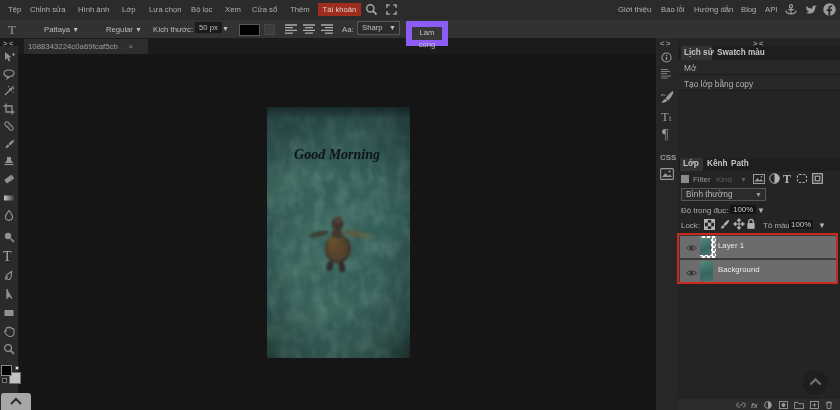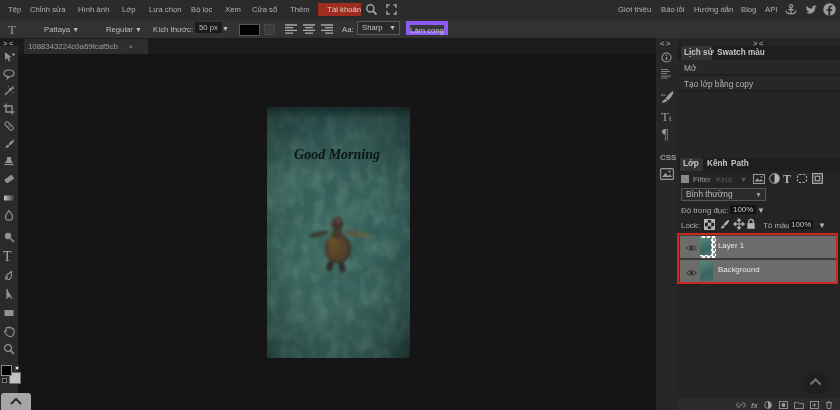--- a/index.html
+++ b/index.html
@@ -2,21 +2,21 @@
 <html><head>
 <meta charset="utf-8">
 <style>
 * { margin:0; padding:0; box-sizing:border-box; }
 html,body { width:840px; height:410px; overflow:hidden; background:#141414; font-family:"Liberation Sans", sans-serif; }
 .abs { position:absolute; }
 #app { position:relative; width:840px; height:410px;border-radius:26px; }
 
 #menubar { position:absolute; left:0; top:0; width:840px; height:20px; background:#2b2b2b; }
 .mi { position:absolute; top:5px; white-space:nowrap; font-size:7.7px; color:#b0b0b0; }
-#acct { position:absolute; left:318px; top:3px; width:43px; height:13px; background:#9e2d20; color:#ddd0cd; text-align:right; line-height:13px; font-size:7.7px; }
+#acct { position:absolute; left:318px; top:3px; width:43px; height:13px; background:#9e2d20; color:#ddd0cd; text-align:center; line-height:13px; font-size:7.7px; }
 
 #optbar { position:absolute; left:0; top:20px; width:840px; height:18px; background:#323232; }
 .oi { position:absolute; white-space:nowrap; font-size:7.7px; color:#bdbdbd; top:25px; }
 
 #tabbar { position:absolute; left:0px; top:38px; width:656px; height:16px; background:#1b1b1b; }
 #tab1 { position:absolute; left:24px; top:39px; width:124px; height:15px; background:#2d2d2d; color:#9d9d9d; font-size:7.8px; line-height:15px; padding-left:4px; }
 
 #ltools { position:absolute; left:0; top:46px; width:18px; height:364px; background:#2a2a2a; }
 
 #canvas { position:absolute; left:18px; top:54px; width:638px; height:356px; background:#151515; }
@@ -93,21 +93,21 @@
       <path d="M0 1h12M0 3.7h8M0 6.4h12M0 9.1h8" stroke="#ababab" stroke-width="1.3"></path>
     </svg>
   <svg class="abs" style="left:303px;top:24px" width="13" height="10" viewBox="0 0 13 10">
       <path d="M0 1h12M2 3.7h8M0 6.4h12M2 9.1h8" stroke="#ababab" stroke-width="1.3"></path>
     </svg>
   <svg class="abs" style="left:321px;top:24px" width="13" height="10" viewBox="0 0 13 10">
       <path d="M0 1h12M4 3.7h8M0 6.4h12M4 9.1h8" stroke="#ababab" stroke-width="1.3"></path>
     </svg>
   <span class="oi" style="left:342px">Aa:</span>
   <div class="abs" style="left:357px;top:21px;width:43px;height:14px;background:#2b2b2b;border:1px solid #565656;color:#c0c0c0;font-size:7.7px;line-height:12px;padding-left:4px;">Sharp<span style="float:right;margin-right:3px;font-size:7px;">▼</span></div>
-  <div class="abs" style="left:406px;top:21px;width:42px;height:14px;background:#373737;border:4px solid #8b5cf6;color:#c0c0c0;font-size:7.7px;line-height:12px;text-align:center;">Làm cong</div>
+  <div class="abs" style="left:406px;top:21px;width:42px;height:25px;background:#373737;border:6px solid #8b5cf6;color:#c0c0c0;font-size:7.7px;line-height:12px;text-align:center;">Làm cong</div>
 
   <div id="tab1">1088343224c0a69fcaf5cb<span style="color:#4e4e4e">...</span>&nbsp;&nbsp;<span style="color:#8a8a8a">×</span></div>
   <div class="abs" style="left:3px;top:39px;color:#9a9a9a;font-size:7.5px;font-weight:bold;">&gt; &lt;</div>
 
   <div id="ltoolicons">
   <svg class="abs" style="left:3px;top:51px" width="12" height="12" viewBox="0 0 12 12">
         <path d="M2 1 L2 9 L4.2 7 L5.8 10.5 L7.3 9.8 L5.8 6.5 L8.5 6.3 Z" fill="#919191"></path>
         <path d="M9 3.5 h3 M10.5 2 v3" stroke="#919191" stroke-width="1"></path>
       </svg>
   <svg class="abs" style="left:3px;top:68px" width="12" height="12" viewBox="0 0 12 12">

